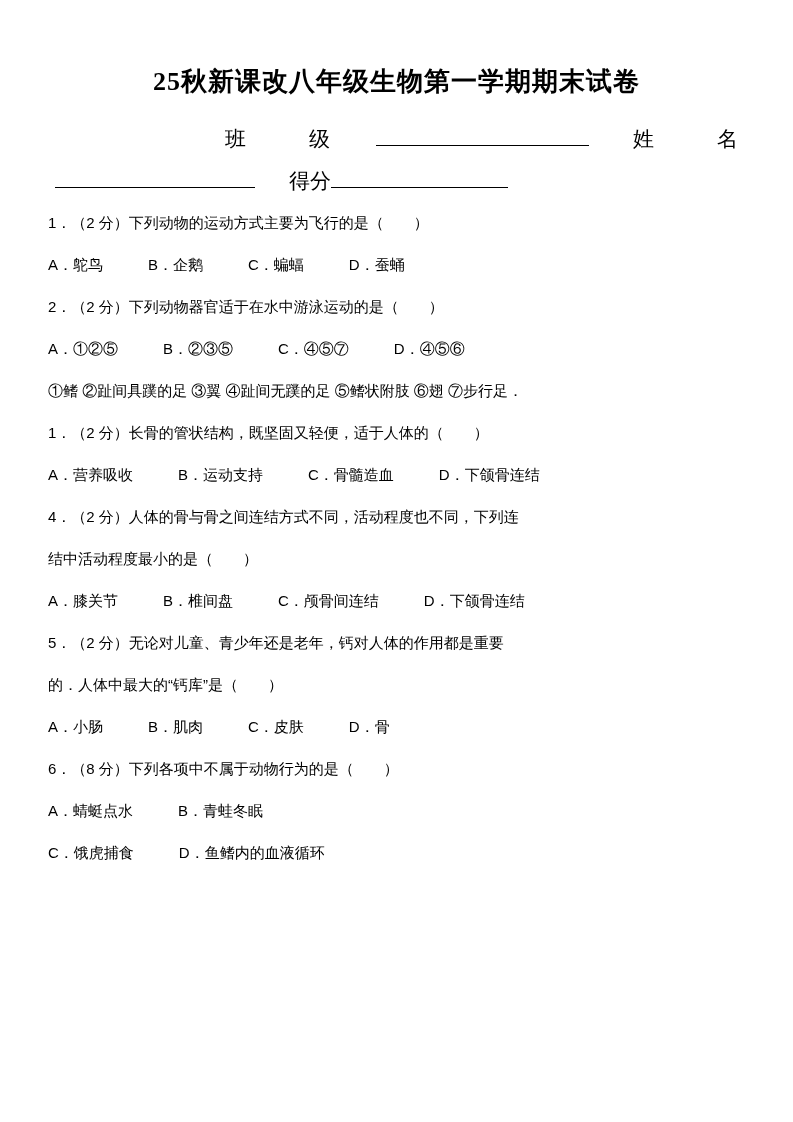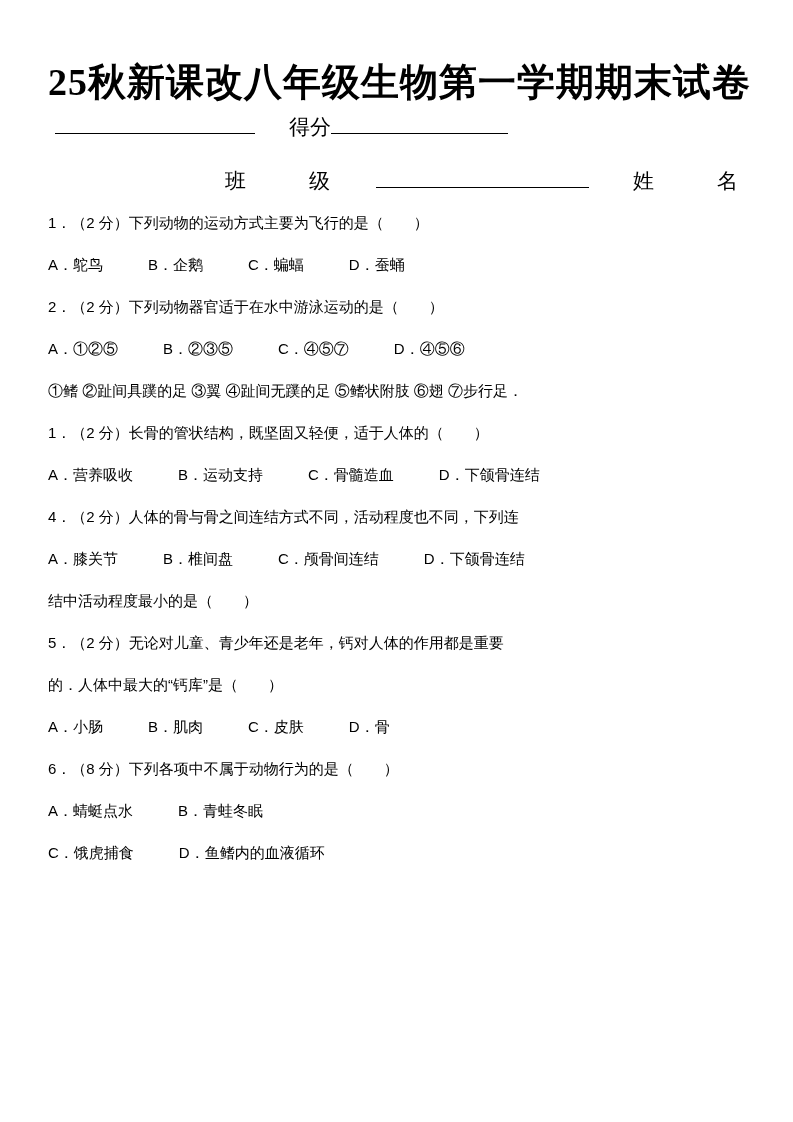--- a/index.html
+++ b/index.html
@@ -17,21 +17,21 @@
     box-sizing: border-box;
     padding: 58px 48px 0 48px;
     overflow: hidden;
     font-family: "Liberation Sans", sans-serif;
   }
   .title {
     margin: 0;
     text-align: center;
     font-family: "Liberation Serif", serif;
     font-weight: bold;
-    font-size: 38px;
+    font-size: 26px;
     line-height: 48px;
     letter-spacing: 1px;
     white-space: nowrap;
   }
   .hline {
     font-family: "Liberation Serif", serif;
     font-size: 21px;
     line-height: 42px;
     white-space: nowrap;
   }
@@ -65,26 +65,26 @@
     font-weight: normal;
   }
 </style>
 </head>
 <body>
 
 <div class="page">
 
   <h1 class="title">25秋新课改八年级生物第一学期期末试卷</h1>
 
+  <div class="hline hline1">
+    <span>班　　　级</span><span class="blank b1"></span><span>姓　　　名</span>
+  </div>
+
   <div class="hline hline2">
     <span class="blank b2"></span><span>得分</span><span class="blank b3"></span>
-  </div>
-
-  <div class="hline hline1">
-    <span>班　　　级</span><span class="blank b1"></span><span>姓　　　名</span>
   </div>
 
 
   <div class="question">
     <div class="line">1．（2 分）下列动物的运动方式主要为飞行的是（　　）</div>
     <div class="line">A．鸵鸟　　　B．企鹅　　　C．蝙蝠　　　D．蚕蛹</div>
   </div>
 
   <div class="question">
     <div class="line">2．（2 分）下列动物器官适于在水中游泳运动的是（　　）</div>
@@ -92,22 +92,22 @@
     <div class="line">①鳍 ②趾间具蹼的足 ③翼 ④趾间无蹼的足 ⑤鳍状附肢 ⑥翅 ⑦步行足．</div>
   </div>
 
   <div class="question">
     <div class="line">1．（2 分）长骨的管状结构，既坚固又轻便，适于人体的（　　）</div>
     <div class="line">A．营养吸收　　　B．运动支持　　　C．骨髓造血　　　D．下颌骨连结</div>
   </div>
 
   <div class="question">
     <div class="line">4．（2 分）人体的骨与骨之间连结方式不同，活动程度也不同，下列连</div>
+    <div class="line">结中活动程度最小的是（　　）</div>
     <div class="line">A．膝关节　　　B．椎间盘　　　C．颅骨间连结　　　D．下颌骨连结</div>
-    <div class="line">结中活动程度最小的是（　　）</div>
   </div>
 
   <div class="question">
     <div class="line">5．（2 分）无论对儿童、青少年还是老年，钙对人体的作用都是重要</div>
     <div class="line">的．人体中最大的“钙库”是（　　）</div>
     <div class="line">A．小肠　　　B．肌肉　　　C．皮肤　　　D．骨</div>
   </div>
 
   <div class="question">
     <div class="line">6．（8 分）下列各项中不属于动物行为的是（　　）</div>

